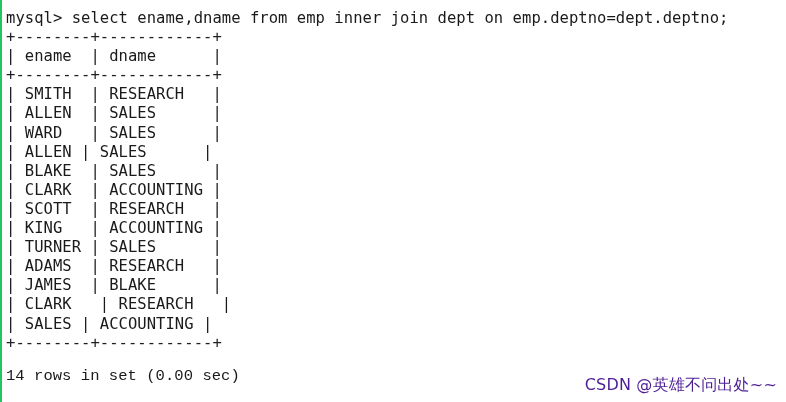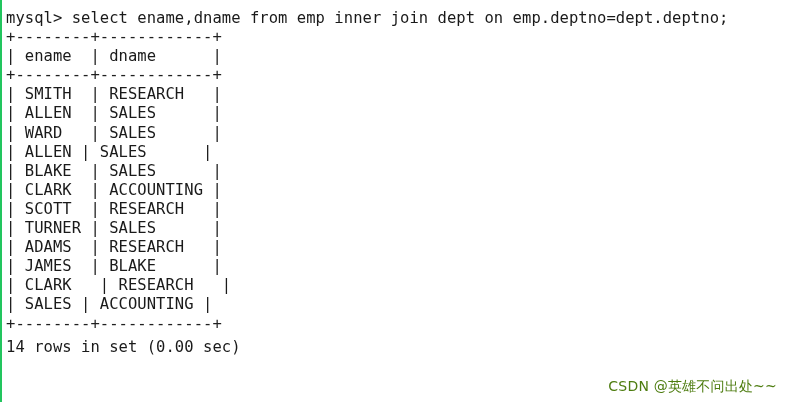--- a/index.html
+++ b/index.html
@@ -42,30 +42,31 @@
 
   .line.prompt {
     padding-bottom: 0;
   }
 
   .rule {
     color: #1f1f1f;
   }
 
   .footer-line {
-    margin-top: 4px;
+    margin-top: 14px;
+    font-family: Liberation Mono, monospace;
   }
 
   #watermark {
     position: absolute;
     right: 9px;
     bottom: 6px;
     font-family: "DejaVu Sans", "Liberation Sans", sans-serif;
-    font-size: 14px;
-    color: #4d7c0f;
+    font-size: 16px;
+    color: #4c1d95;
     white-space: pre;
     letter-spacing: 0.2px;
     user-select: none;
   }
 </style>
 </head>
 <body>
 
 <div id="terminal">
   <div class="term-body">
@@ -76,20 +77,21 @@
     <div class="line">| ename  | dname      |</div>
     <div class="line rule">+--------+------------+</div>
 
     <div class="line">| SMITH  | RESEARCH   |</div>
     <div class="line">| ALLEN  | SALES      |</div>
     <div class="line">| WARD   | SALES      |</div>
     <div class="line">| ALLEN | SALES      |</div>
     <div class="line">| BLAKE  | SALES      |</div>
     <div class="line">| CLARK  | ACCOUNTING |</div>
     <div class="line">| SCOTT  | RESEARCH   |</div>
+    <div class="line">| KING   | ACCOUNTING |</div>
     <div class="line">| TURNER | SALES      |</div>
     <div class="line">| ADAMS  | RESEARCH   |</div>
     <div class="line">| JAMES  | BLAKE      |</div>
     <div class="line">| CLARK   | RESEARCH   |</div>
     <div class="line">| SALES | ACCOUNTING |</div>
 
     <div class="line rule">+--------+------------+</div>
 
     <div class="line footer-line">14 rows in set (0.00 sec)</div>
 

